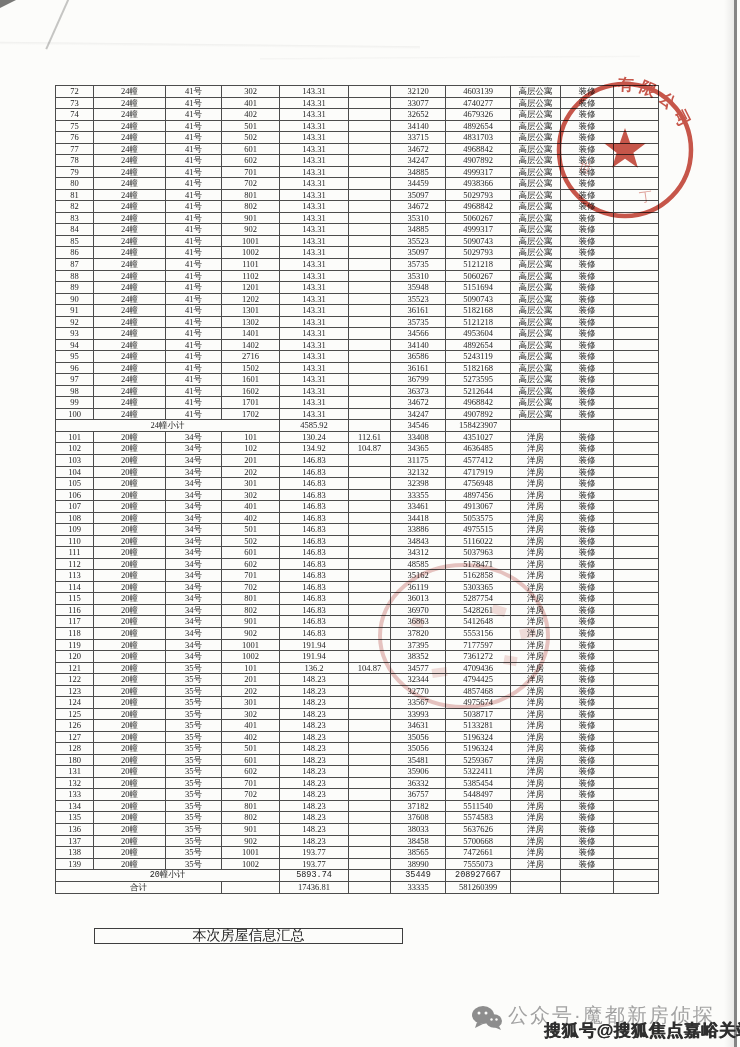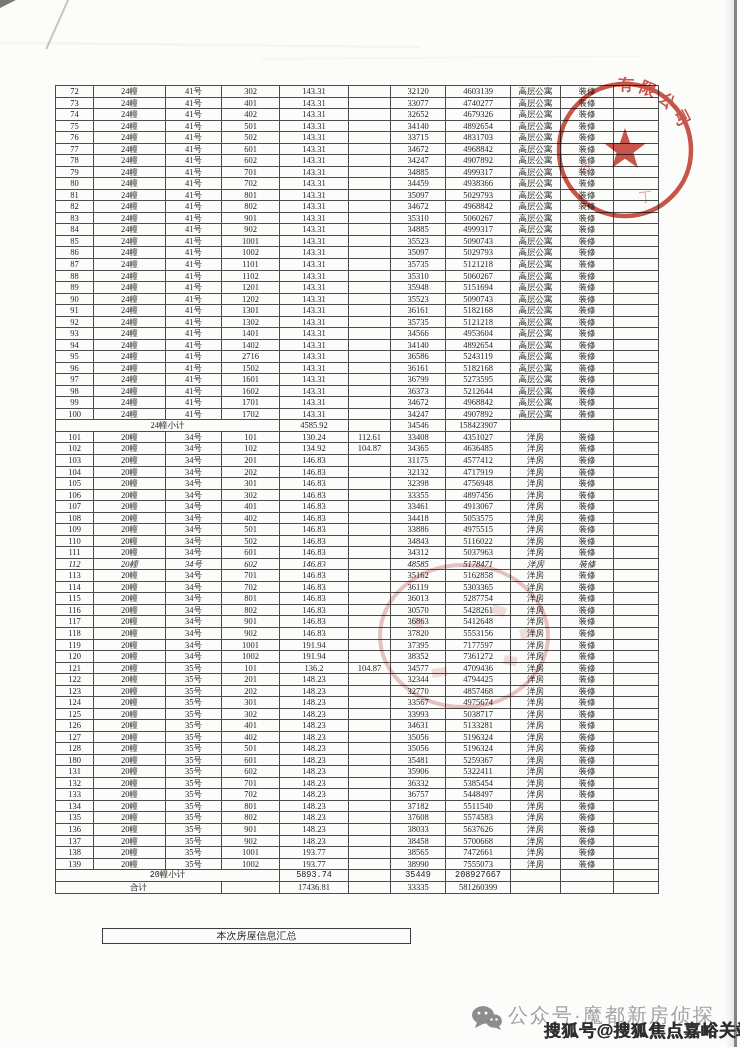--- a/index.html
+++ b/index.html
@@ -29,21 +29,21 @@
     font-size:8.5px;color:#1d1d1d;
   }
   .price-table td{
     border:1px solid #4c4c4c;text-align:center;vertical-align:middle;
     padding:0;line-height:1;overflow:hidden;white-space:nowrap;
   }
   
   .summary-table{
     position:absolute;left:94px;top:928px;width:308px;
     border-collapse:collapse;table-layout:fixed;
-    font-size:10px;color:#222;margin-left:8px;
+    font-size:14px;color:#222;
   }
   .summary-table td{
     border:1px solid #3e3e3e;text-align:center;vertical-align:middle;
     height:14px;padding:0;line-height:1;
   }
   
   .stamp-top{position:absolute;left:548px;top:70px;mix-blend-mode:multiply;opacity:0.85;}
   .stamp-mid{position:absolute;left:372px;top:558px;mix-blend-mode:multiply;opacity:0.8;}
 
   
@@ -610,21 +610,21 @@
           <td>34号</td>
           <td>601</td>
           <td>146.83</td>
           <td></td>
           <td>34312</td>
           <td>5037963</td>
           <td>洋房</td>
           <td>装修</td>
           <td></td>
         </tr>
-        <tr style="height: 11.39px; font-style: italic;">
+        <tr style="height: 11.39px;">
           <td>112</td>
           <td>20幢</td>
           <td>34号</td>
           <td>602</td>
           <td>146.83</td>
           <td></td>
           <td>48585</td>
           <td>5178471</td>
           <td>洋房</td>
           <td>装修</td>
@@ -669,21 +669,21 @@
           <td>装修</td>
           <td></td>
         </tr>
         <tr style="height: 11.39px;">
           <td>116</td>
           <td>20幢</td>
           <td>34号</td>
           <td>802</td>
           <td>146.83</td>
           <td></td>
-          <td>30570</td>
+          <td>36970</td>
           <td>5428261</td>
           <td>洋房</td>
           <td>装修</td>
           <td></td>
         </tr>
         <tr style="height: 11.39px;">
           <td>117</td>
           <td>20幢</td>
           <td>34号</td>
           <td>901</td>

